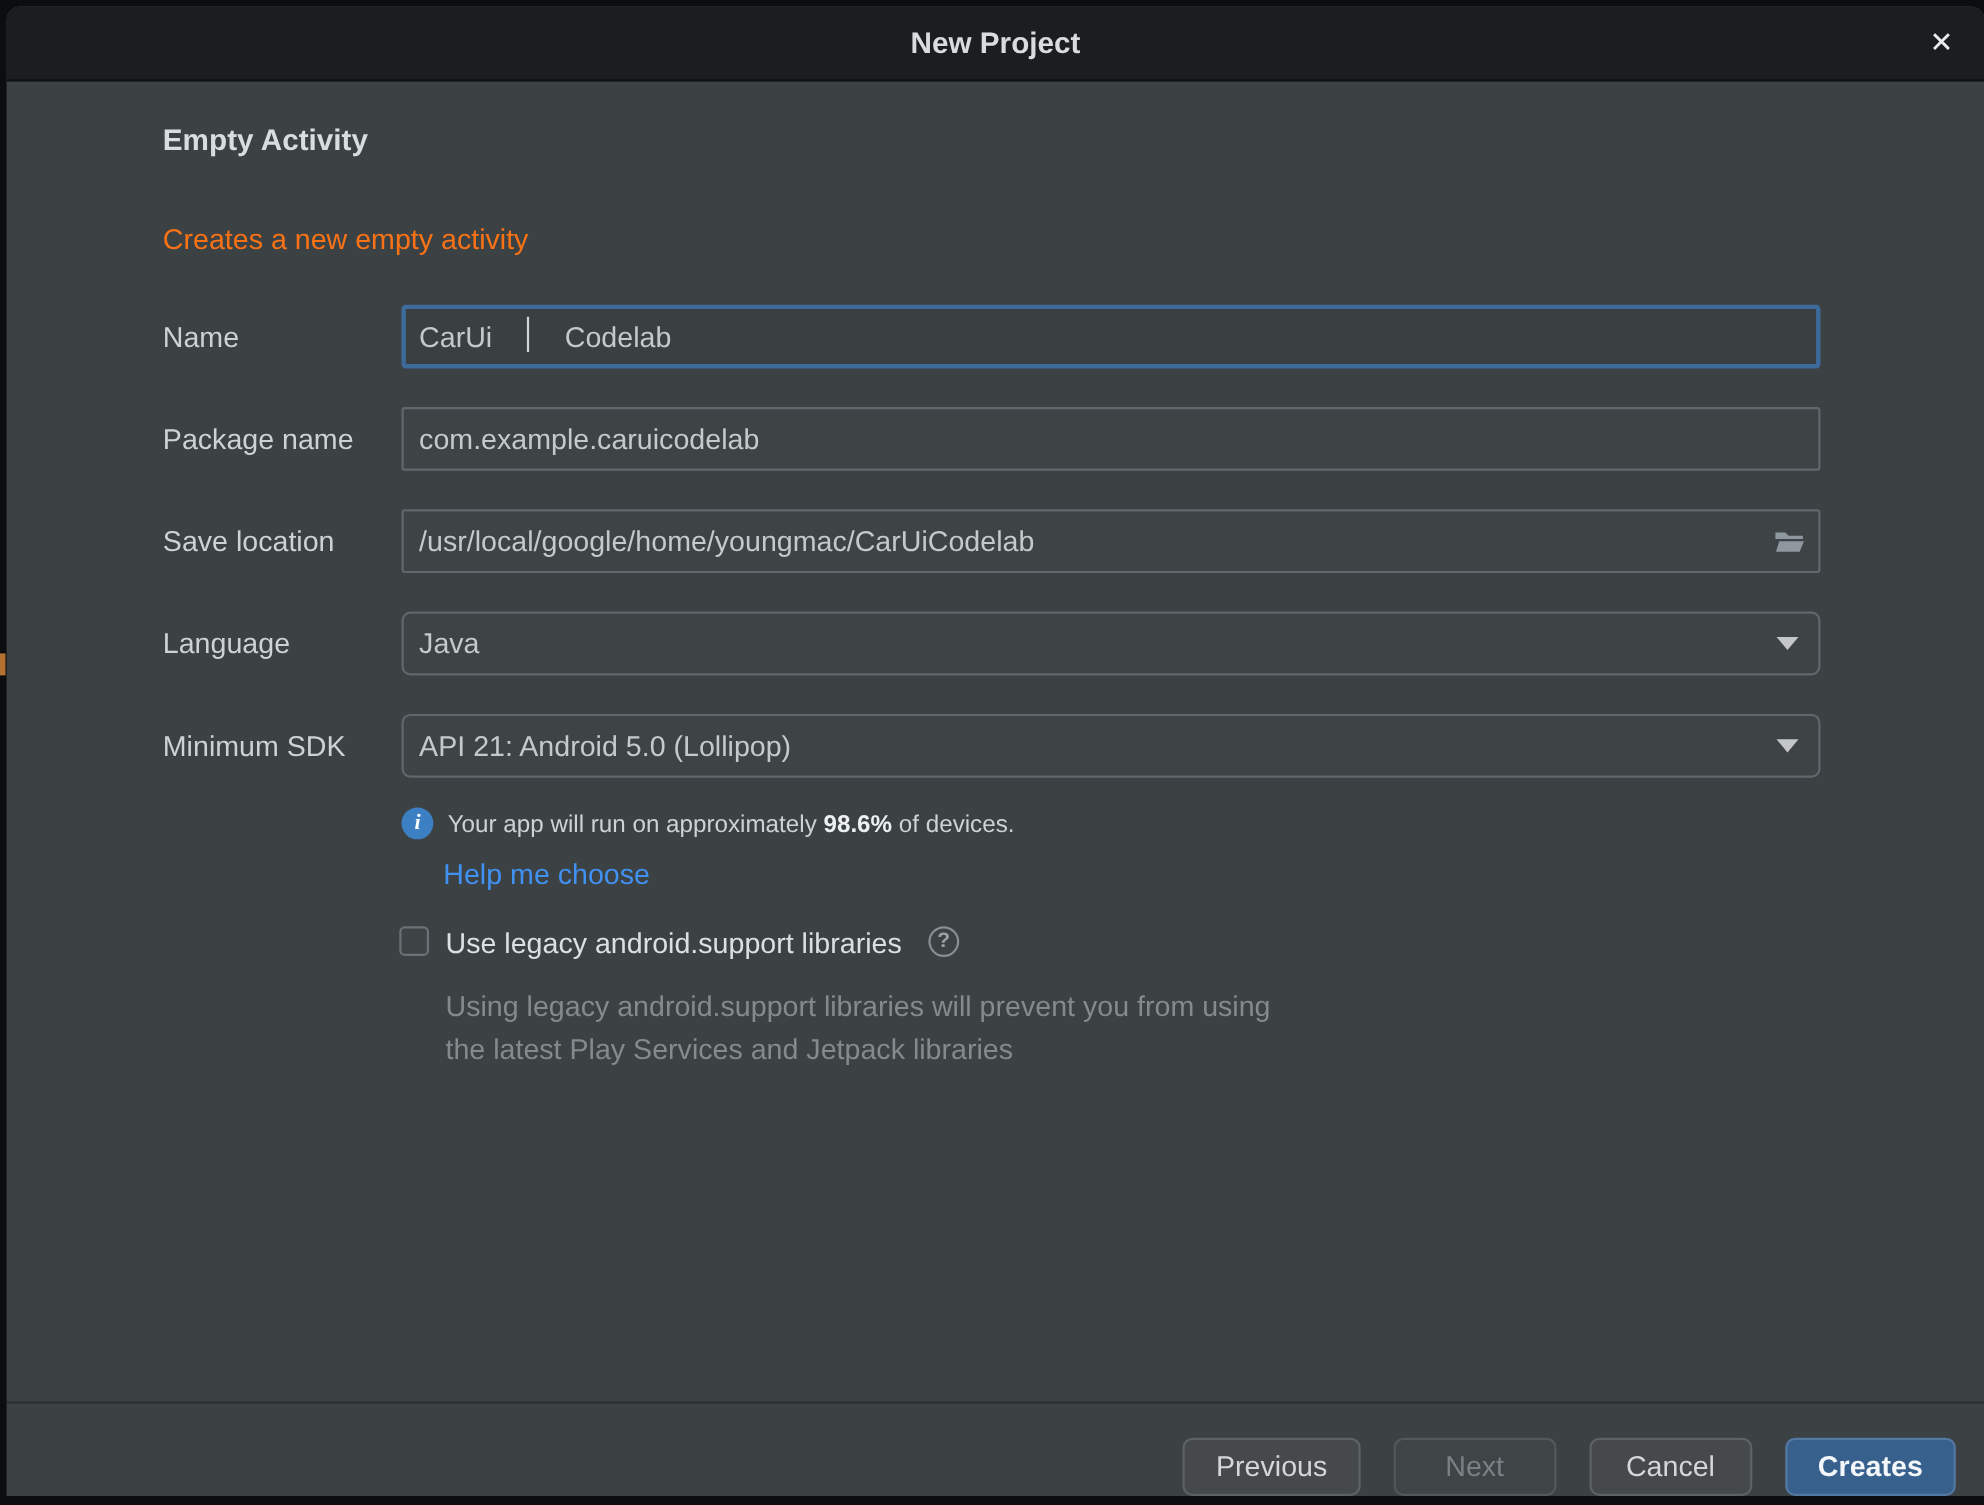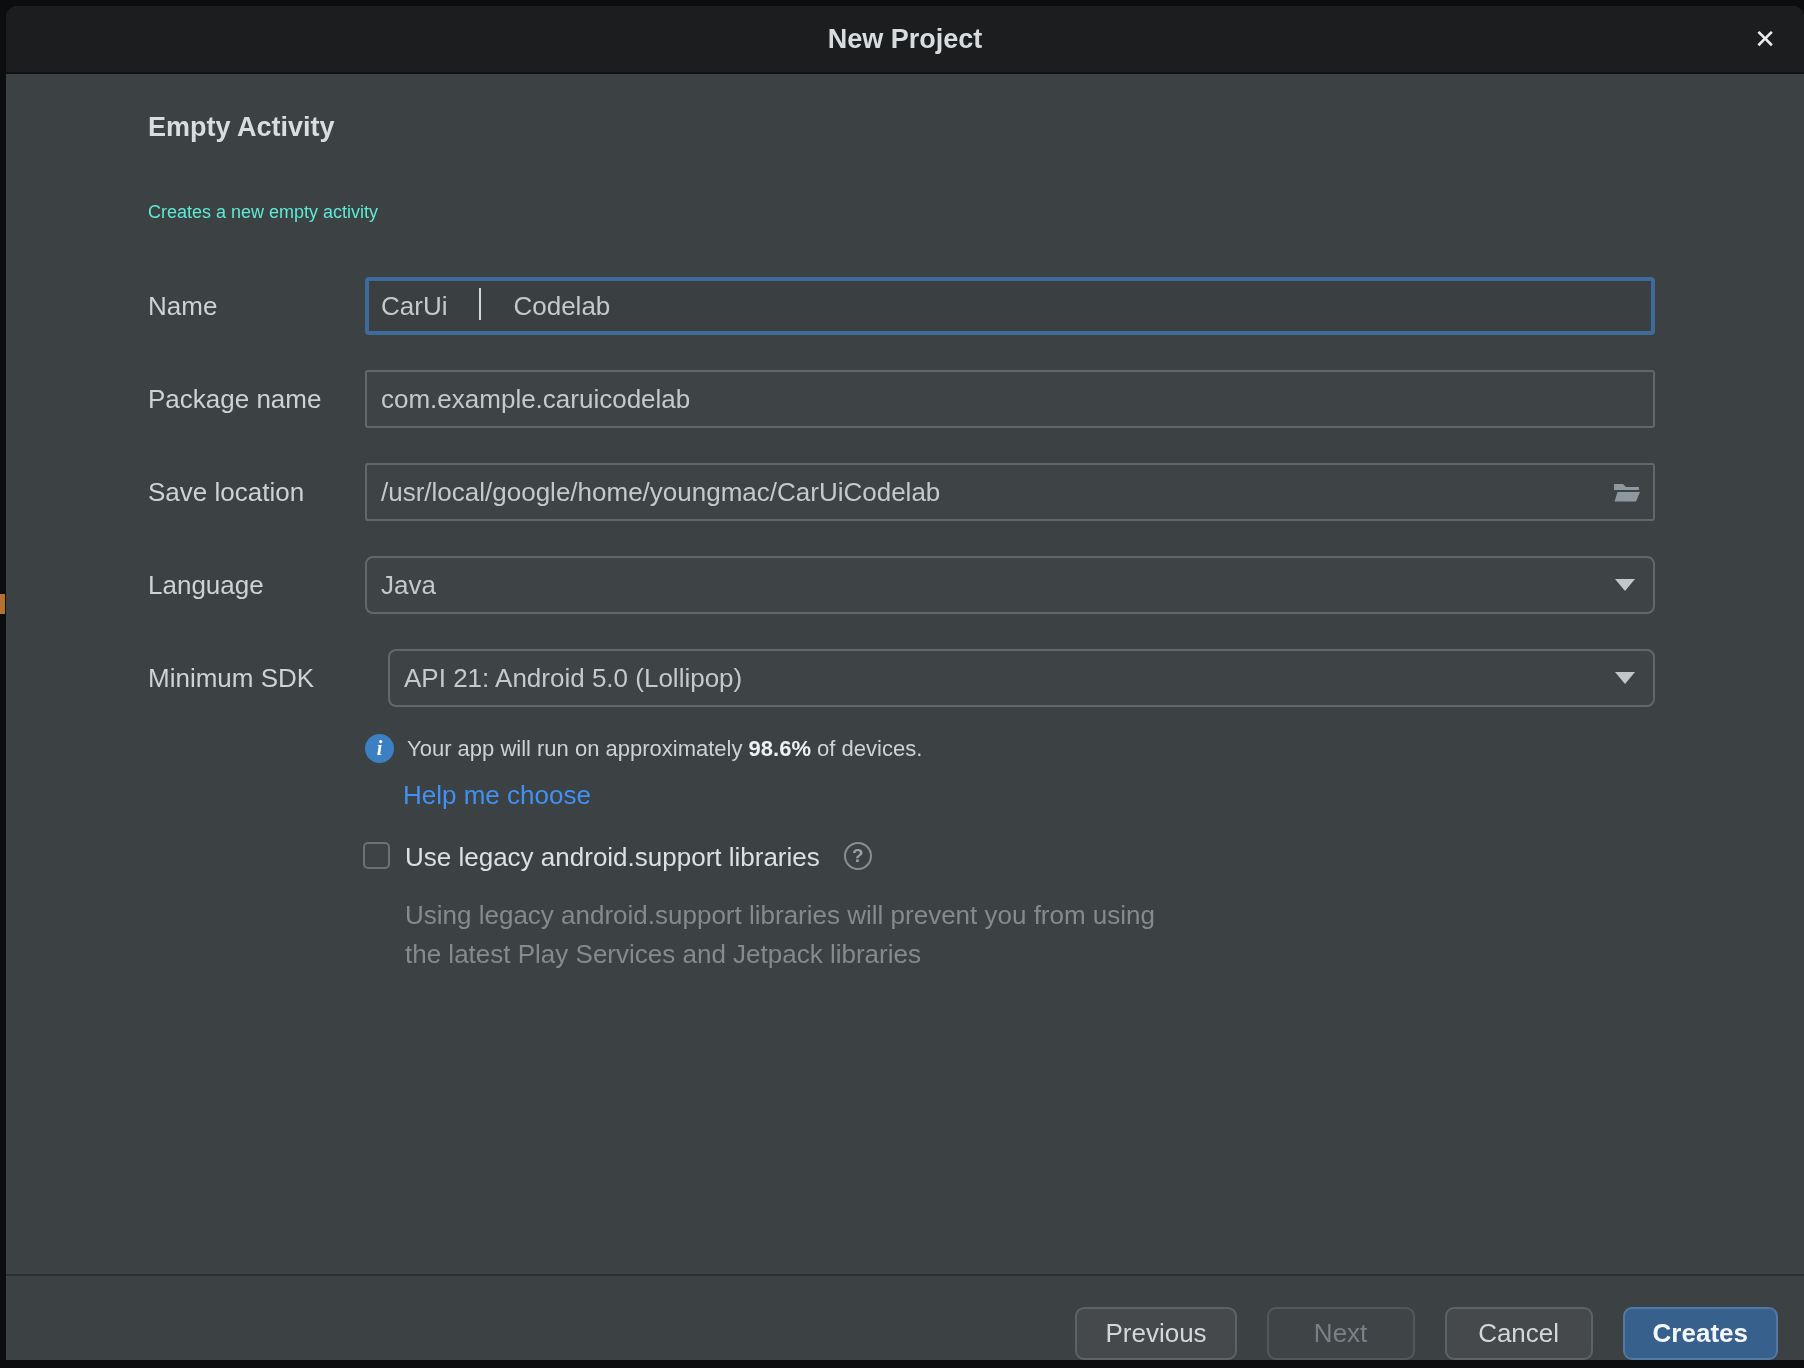--- a/index.html
+++ b/index.html
@@ -18,33 +18,33 @@
     border-bottom:2px solid #111213;
   }
   .titlebar .title { font-size:27px; font-weight:bold; color:#d8dcde; }
   .close {
     position:absolute; right:28px; top:50%; transform:translateY(-50%);
     font-size:26px; font-weight:bold; color:#e9ebec; line-height:1;
     font-family:"DejaVu Sans", sans-serif; cursor:default;
   }
   .body { flex:1 1 auto; position:relative; }
   .heading  { position:absolute; left:142px; top:38px;  font-size:27px; font-weight:bold; color:#d9dde0; }
-  .subheading { position:absolute; left:142px; top:128px; font-size:18px; color:#5eead4; }
+  .subheading { position:absolute; left:142px; top:128px; font-size:26px; color:#f97316; }
 
   .row { position:absolute; left:142px; width:1507px; height:72px; display:flex; align-items:center; }
   .row label { flex:0 0 217px; width:217px; font-size:26px; color:#ced2d5; }
   .control {
     flex:1; height:58px; box-sizing:border-box; display:flex; align-items:center;
     font-size:26px; color:#c5c9cc; white-space:nowrap; overflow:hidden;
   }
   .row-name     { top:196px; }
   .row-package  { top:289px; }
   .row-save     { top:382px; }
   .row-language { top:475px; }
-  .row-sdk      { top:568px;gap:23px; }
+  .row-sdk      { top:568px; }
 
   .textfield { background:#3e4346; border:2px solid #61676b; border-radius:3px; padding:0 14px;gap:31px; }
   .textfield.focused { background:#3a3f42; border:4px solid #3c6b9c; border-radius:4px; padding:0 12px; }
   .caret {
     display:inline-block; width:2px; height:32px; background:#d2d6d8;
     margin:0 1px; vertical-align:middle; position:relative; top:-2px;
   }
   .save-field { justify-content:space-between; padding-right:12px; }
   .folder-icon { flex:0 0 auto; margin-left:10px; }
   .folder-icon svg { display:block; }

